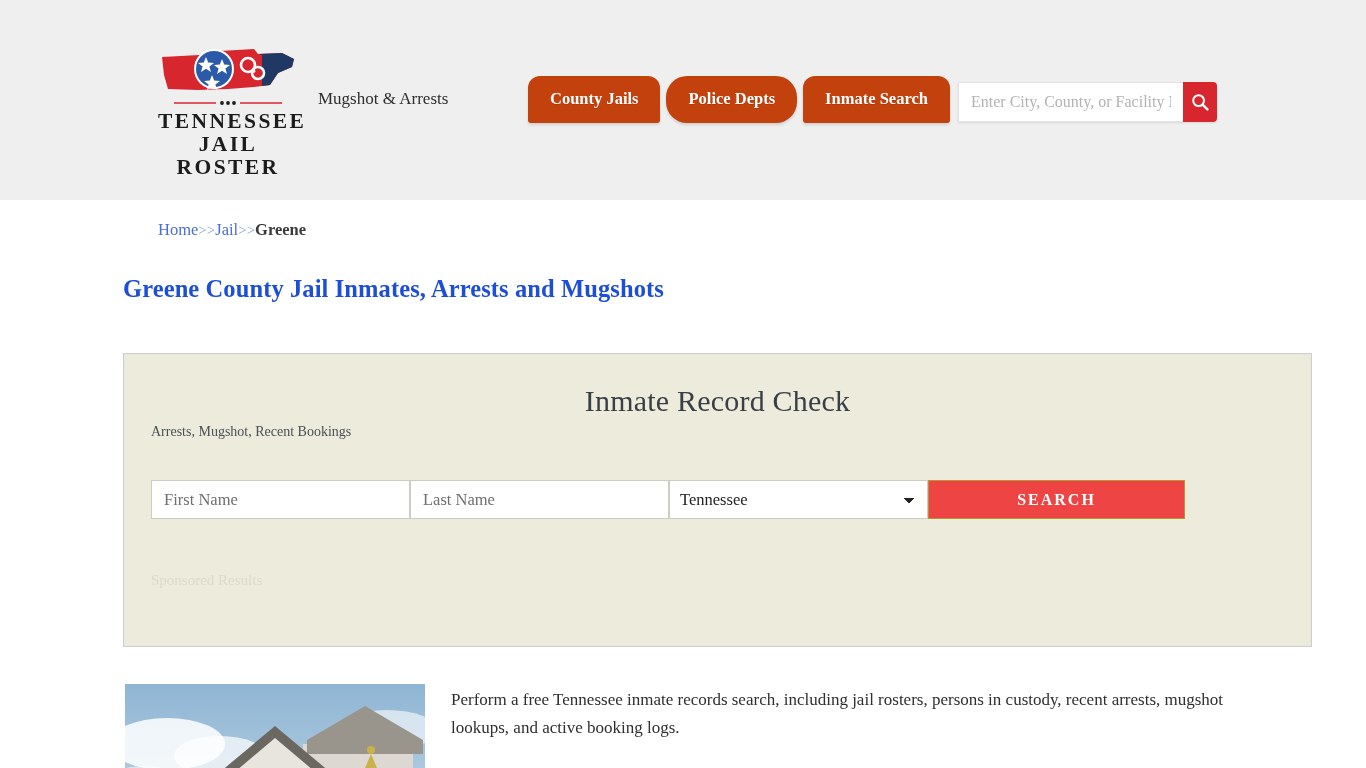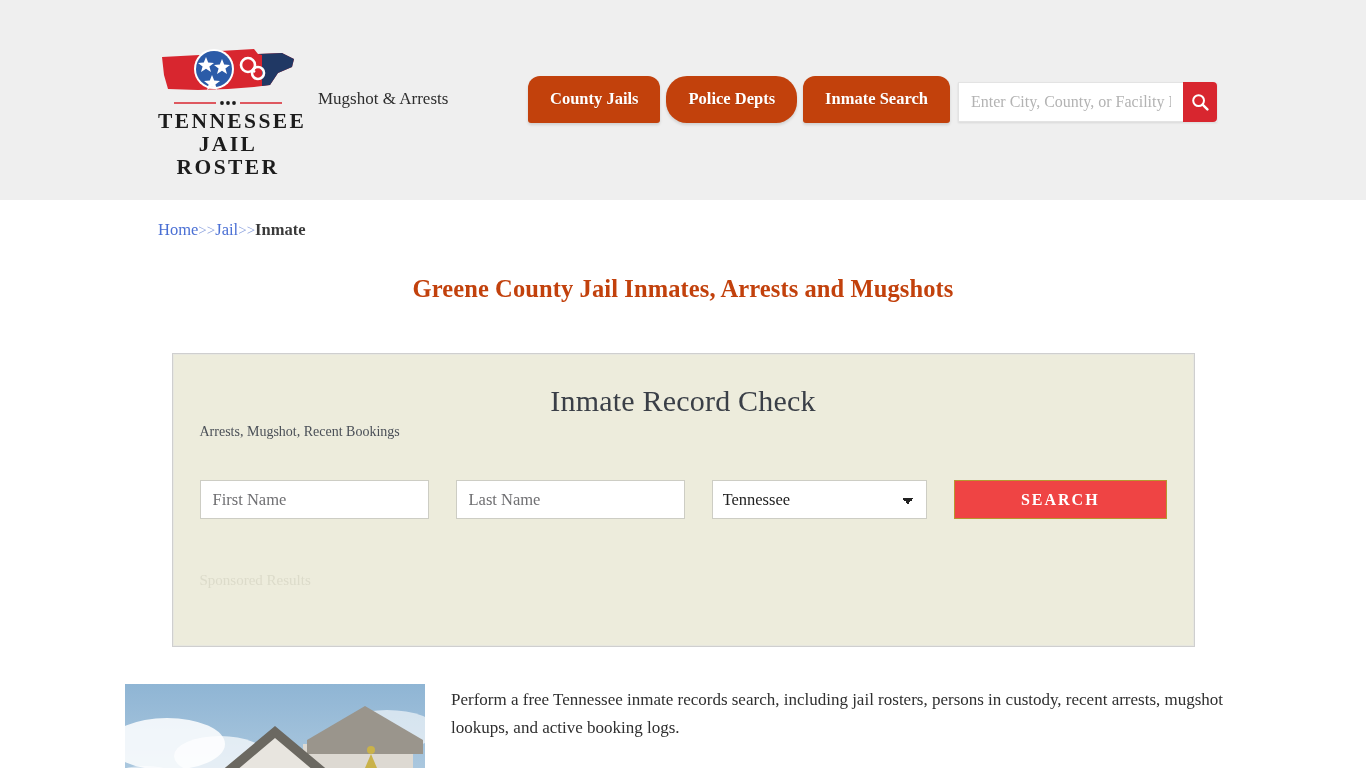--- a/index.html
+++ b/index.html
@@ -127,32 +127,32 @@
     align-items: center;
     padding-left: 35px;
   }
   .bc-link { color: #4a6fd4; text-decoration: none; cursor: pointer; }
   .bc-sep { color: #8aa0dd; font-size: 15px; }
   .bc-current { color: #3a3a3a; font-weight: bold; }
 
   .page-title {
     margin: 0;
     padding-top: 35px;
-    text-align: center;
+    text-align: left;
     font-size: 24.5px;
     font-weight: bold;
-    color: #c2410c;
+    color: #1d4ed8;
     letter-spacing: 0.1px;
   }
 
   
   .panel {
     margin: 0 auto;
     margin-top: 50px;
-    width: 1023px;
+    width: 1189px;
     height: 294px;
     background: #edecdc;
     border: 1px solid #cfcfcf;
     box-shadow: 0 0 0 1px #e7e7df inset;
     padding: 30px 27px 0 27px;
     position: relative;
   }
   .panel-title {
     text-align: center;
     font-size: 30px;
@@ -161,21 +161,21 @@
     font-weight: normal;
     letter-spacing: 0.2px;
   }
   .panel-sub {
     font-size: 14px;
     color: #4a4f57;
     margin-top: 6px;
   }
   .form-row {
     display: flex;
-    gap: 27px;
+    gap: 0;
     margin-top: 40px;
   }
   .fld {
     height: 39px;
     border: 1px solid #cdcdc4;
     background: #ffffff;
     font-family: "Liberation Serif", "DejaVu Serif", serif;
     font-size: 16.5px;
     color: #333;
     padding: 0 12px;
@@ -299,21 +299,21 @@
   </div>
 </div>
 
 <div class="content">
 
   <div class="breadcrumb">
     <span class="bc-link">Home</span>
     <span class="bc-sep">&gt;&gt;</span>
     <span class="bc-link">Jail</span>
     <span class="bc-sep">&gt;&gt;</span>
-    <span class="bc-current">Inmate</span>
+    <span class="bc-current">Greene</span>
   </div>
 
   <h1 class="page-title">Greene County Jail Inmates, Arrests and Mugshots</h1>
 
   <div class="panel">
     <h2 class="panel-title">Inmate Record Check</h2>
     <div class="panel-sub">Arrests, Mugshot, Recent Bookings</div>
 
     <div class="form-row">
       <input class="fld fld-first" type="text" placeholder="First Name" style="">

